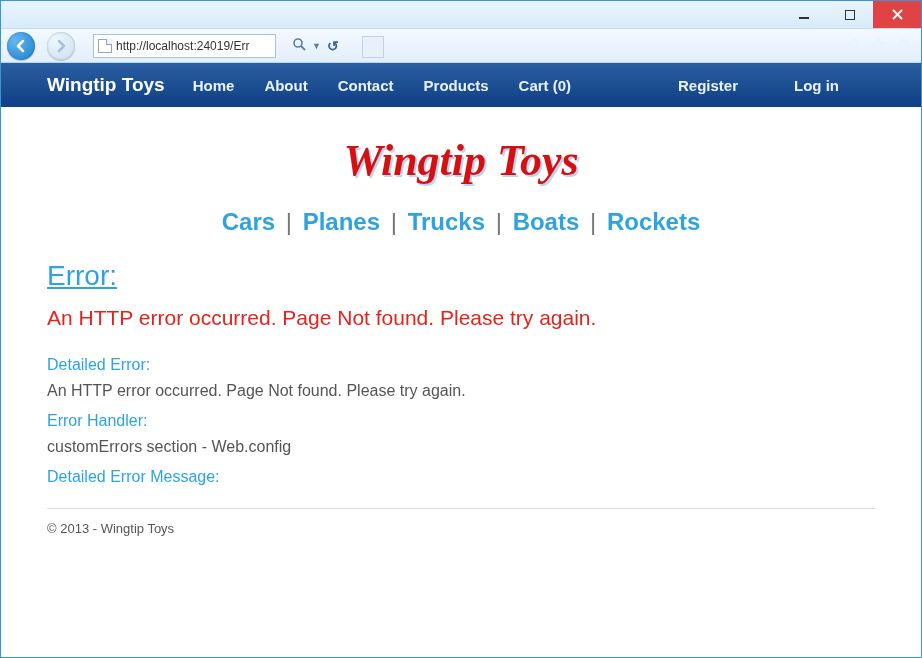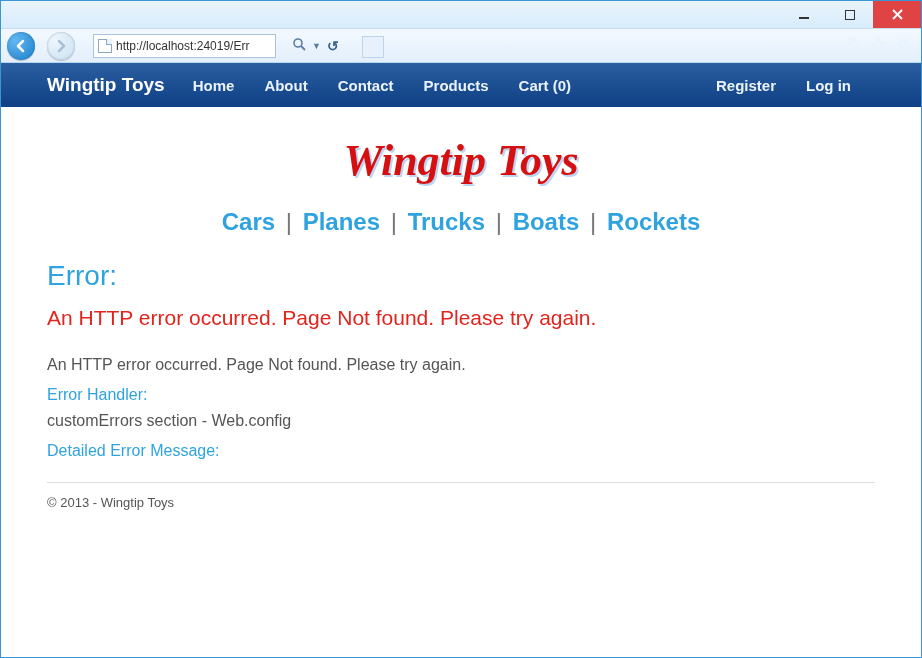--- a/index.html
+++ b/index.html
@@ -26,27 +26,27 @@
   .tab .pageicon { width:14px; height:14px; background:#fff; border:1px solid #8ea8c4; display:inline-block; position:relative; }
   .tab .pageicon::after { content:""; position:absolute; right:-1px; top:-1px; width:5px; height:5px; background:#eaf3fb; border-left:1px solid #8ea8c4; border-bottom:1px solid #8ea8c4; }
   .tab .closex { margin-left:auto; color:#888; font-size:14px; line-height:1; }
   .newtab { width:22px; height:22px; background:#e8f1fb; border:1px solid #bcd3ea; margin-left:3px; margin-bottom:2px; }
   .rightcmds { margin-left:auto; display:flex; gap:10px; color:#e8f3fd; padding-right:4px; }
   .rightcmds span { color:#cfe6fa; font-size:14px; }
   .content { flex:1; overflow:auto; background:#fff; }
   .sitebar { background: linear-gradient(#2a5fa0,#0f3f85); color:#fff; height:44px; display:flex; align-items:center; padding:0 0 0 46px; }
   .sitebar .brand { font-size:19px; font-weight:600; margin-right:28px; }
   .sitebar a { color:#eaf2fb; text-decoration:none; font-size:15px; margin-right:30px;font-weight:bold; }
-  .sitebar .right { margin-left:auto; padding-right:40px; display:flex; }
+  .sitebar .right { margin-left:auto; padding-right:52px; display:flex; gap:26px; }
   .page { padding: 18px 46px 30px; color:#333; }
   .logotitle { text-align:center; font-family: "Segoe Script","Brush Script MT","Comic Sans MS",cursive; font-size:44px; font-weight:700; font-style:italic; color:#d61010; text-shadow: 2px 2px 0 #b9d5f3; margin:10px 0 22px; }
   .catnav { text-align:center; font-size:24px; font-weight:700; margin-bottom:24px; }
   .catnav a { color:#2fa3df; text-decoration:none; }
   .catnav .sep { color:#777; font-weight:400; padding:0 4px; }
-  h2.err { color:#2fa3df; font-size:28px; font-weight:400; margin-bottom:14px; }
+  h2.err { color:#2fa3df; font-size:28px; font-weight:400; margin-bottom:14px;text-decoration:underline; }
   .msg { color:#e2241d; font-size:21px; margin-bottom:26px; }
   .sect { color:#2fa3df; font-size:16px; margin:12px 0 8px; }
   .val { color:#555; font-size:16px; margin-bottom:6px; }
   hr.foot { border:none; border-top:1px solid #ddd; margin:22px 0 12px; }
   .copy { color:#555; font-size:13px; }
 </style>
 </head>
 <body>
 
 <div class="window">
@@ -151,20 +151,21 @@
         <a href="#">Trucks</a>
         <span class="sep">|</span>
         <a href="#">Boats</a>
         <span class="sep">|</span>
         <a href="#">Rockets</a>
       </div>
 
       <h2 class="err">Error:</h2>
       <div class="msg">An HTTP error occurred. Page Not found. Please try again.</div>
 
+      <div class="sect">Detailed Error:</div>
       <div class="val">An HTTP error occurred. Page Not found. Please try again.</div>
 
       <div class="sect">Error Handler:</div>
       <div class="val">customErrors section - Web.config</div>
 
       <div class="sect">Detailed Error Message:</div>
 
       <hr class="foot">
       <div class="copy">© 2013 - Wingtip Toys</div>
     </div>

